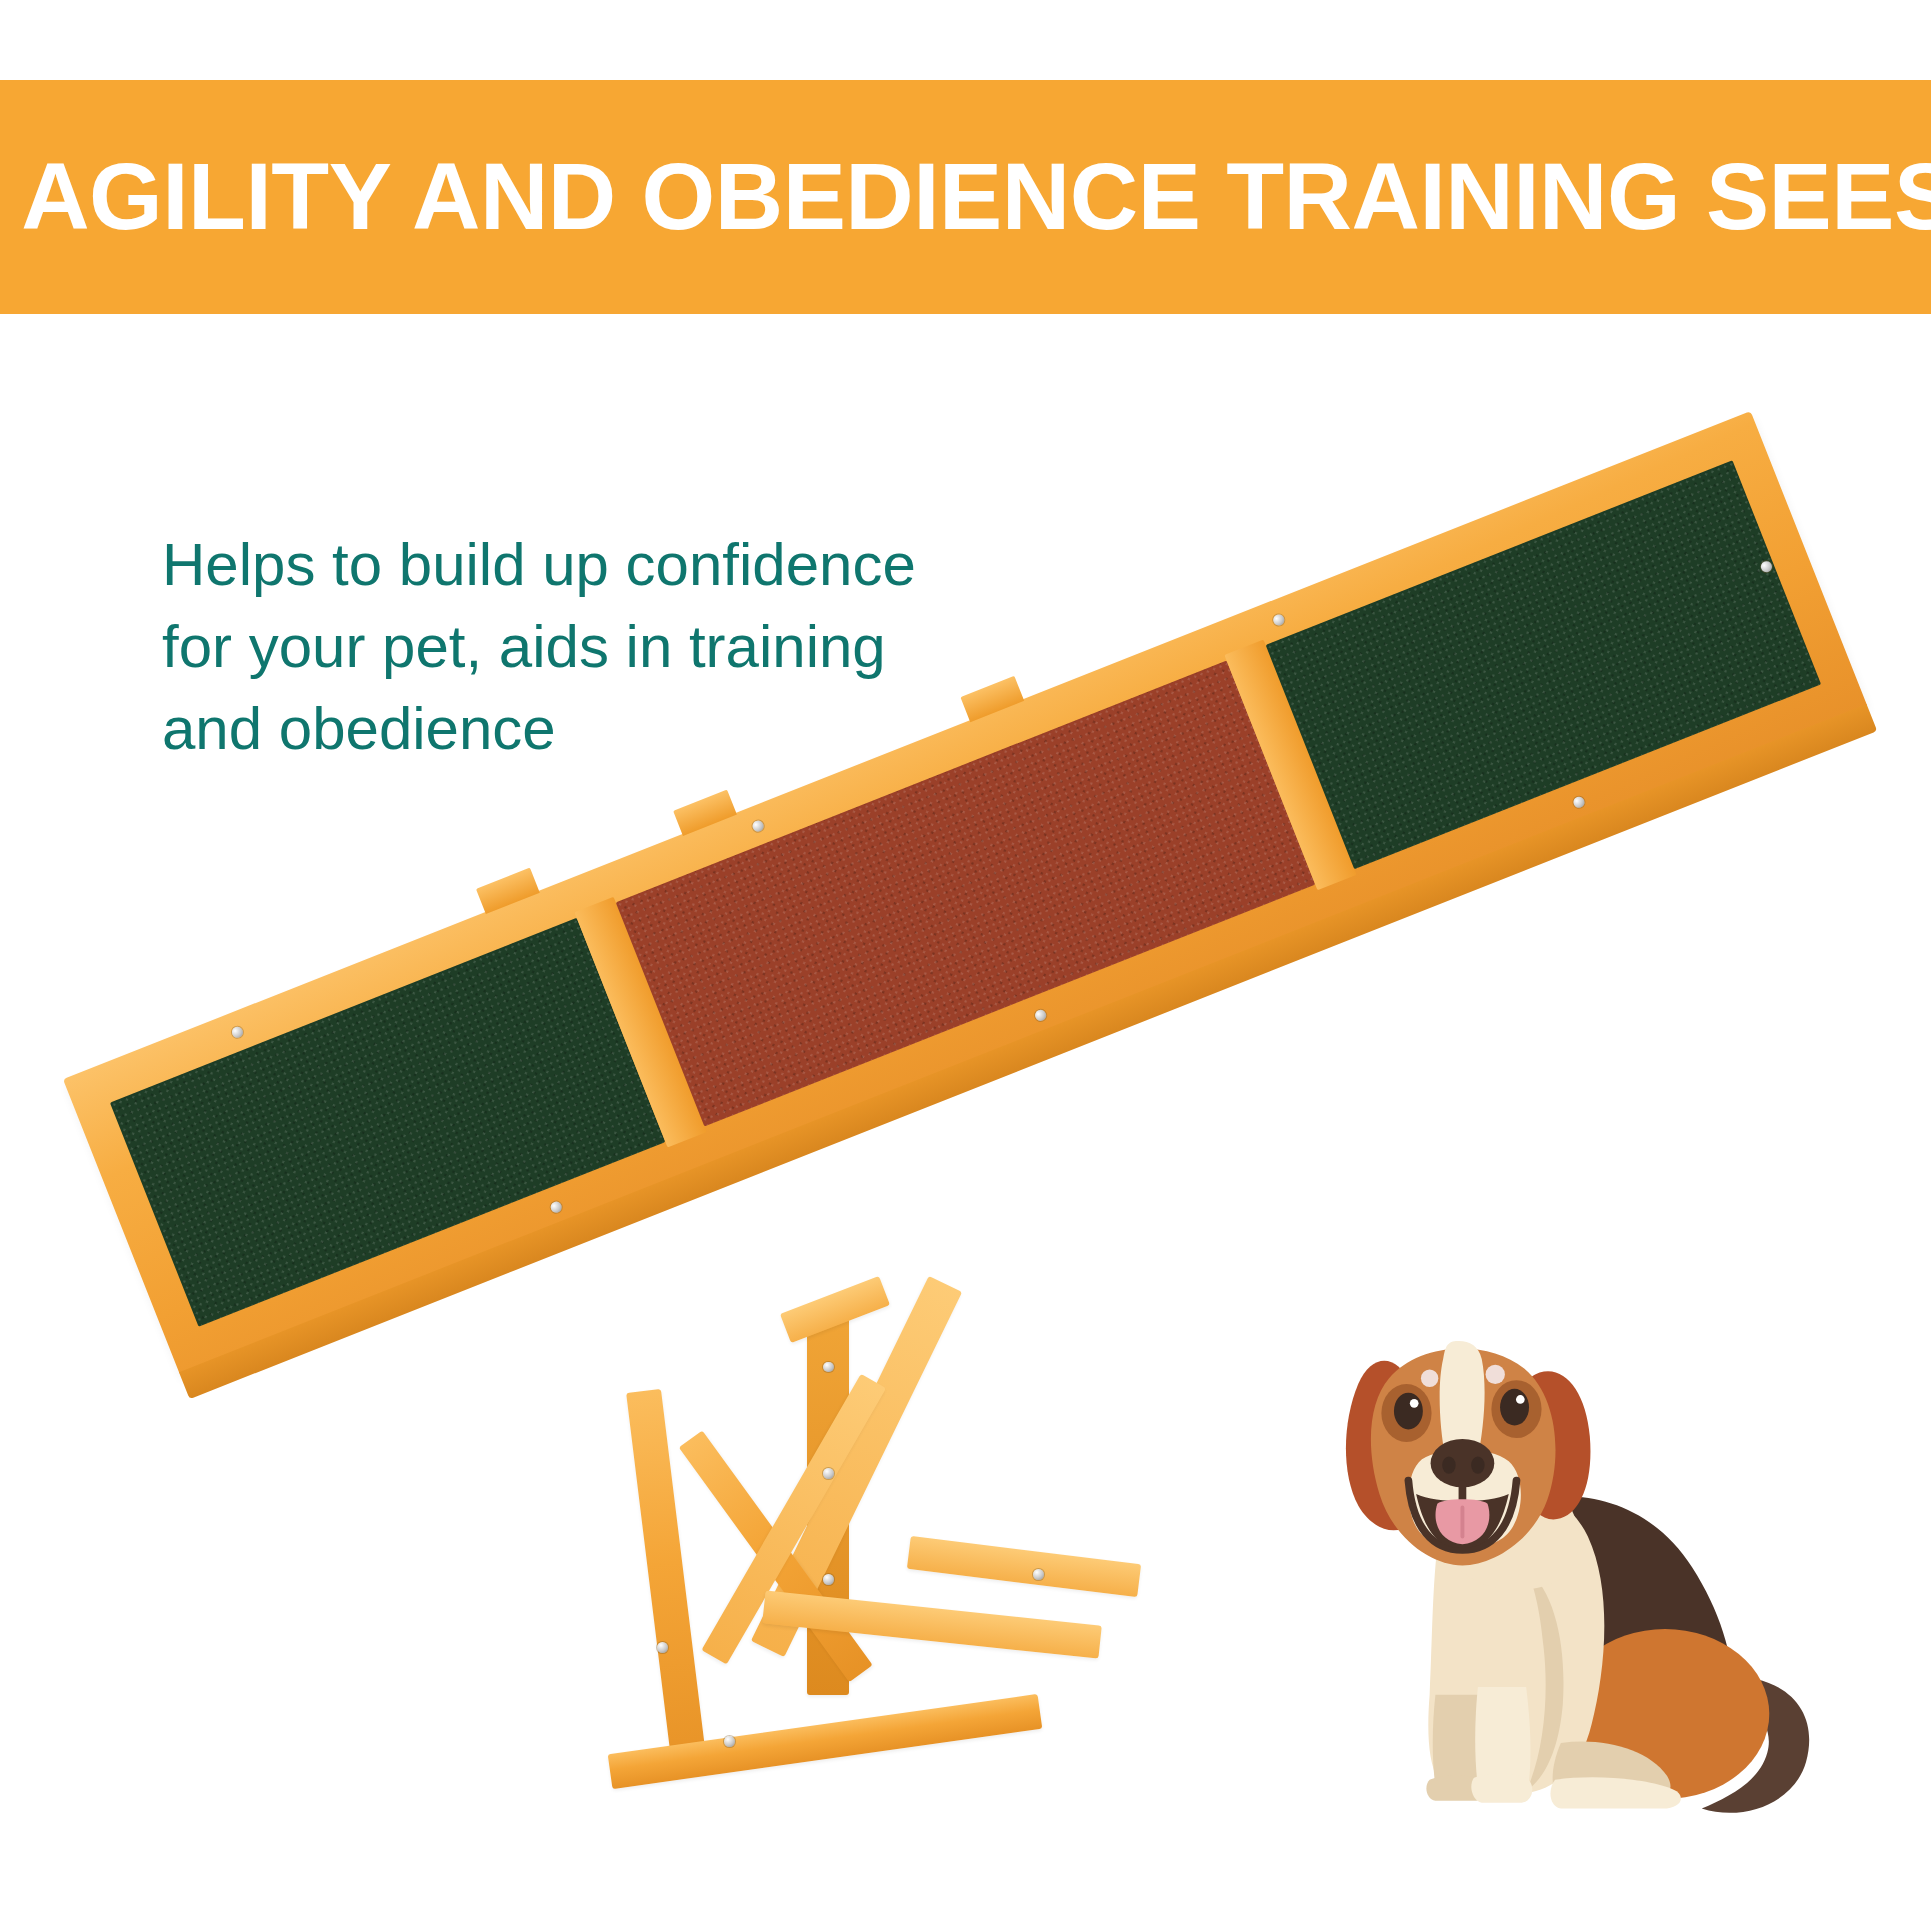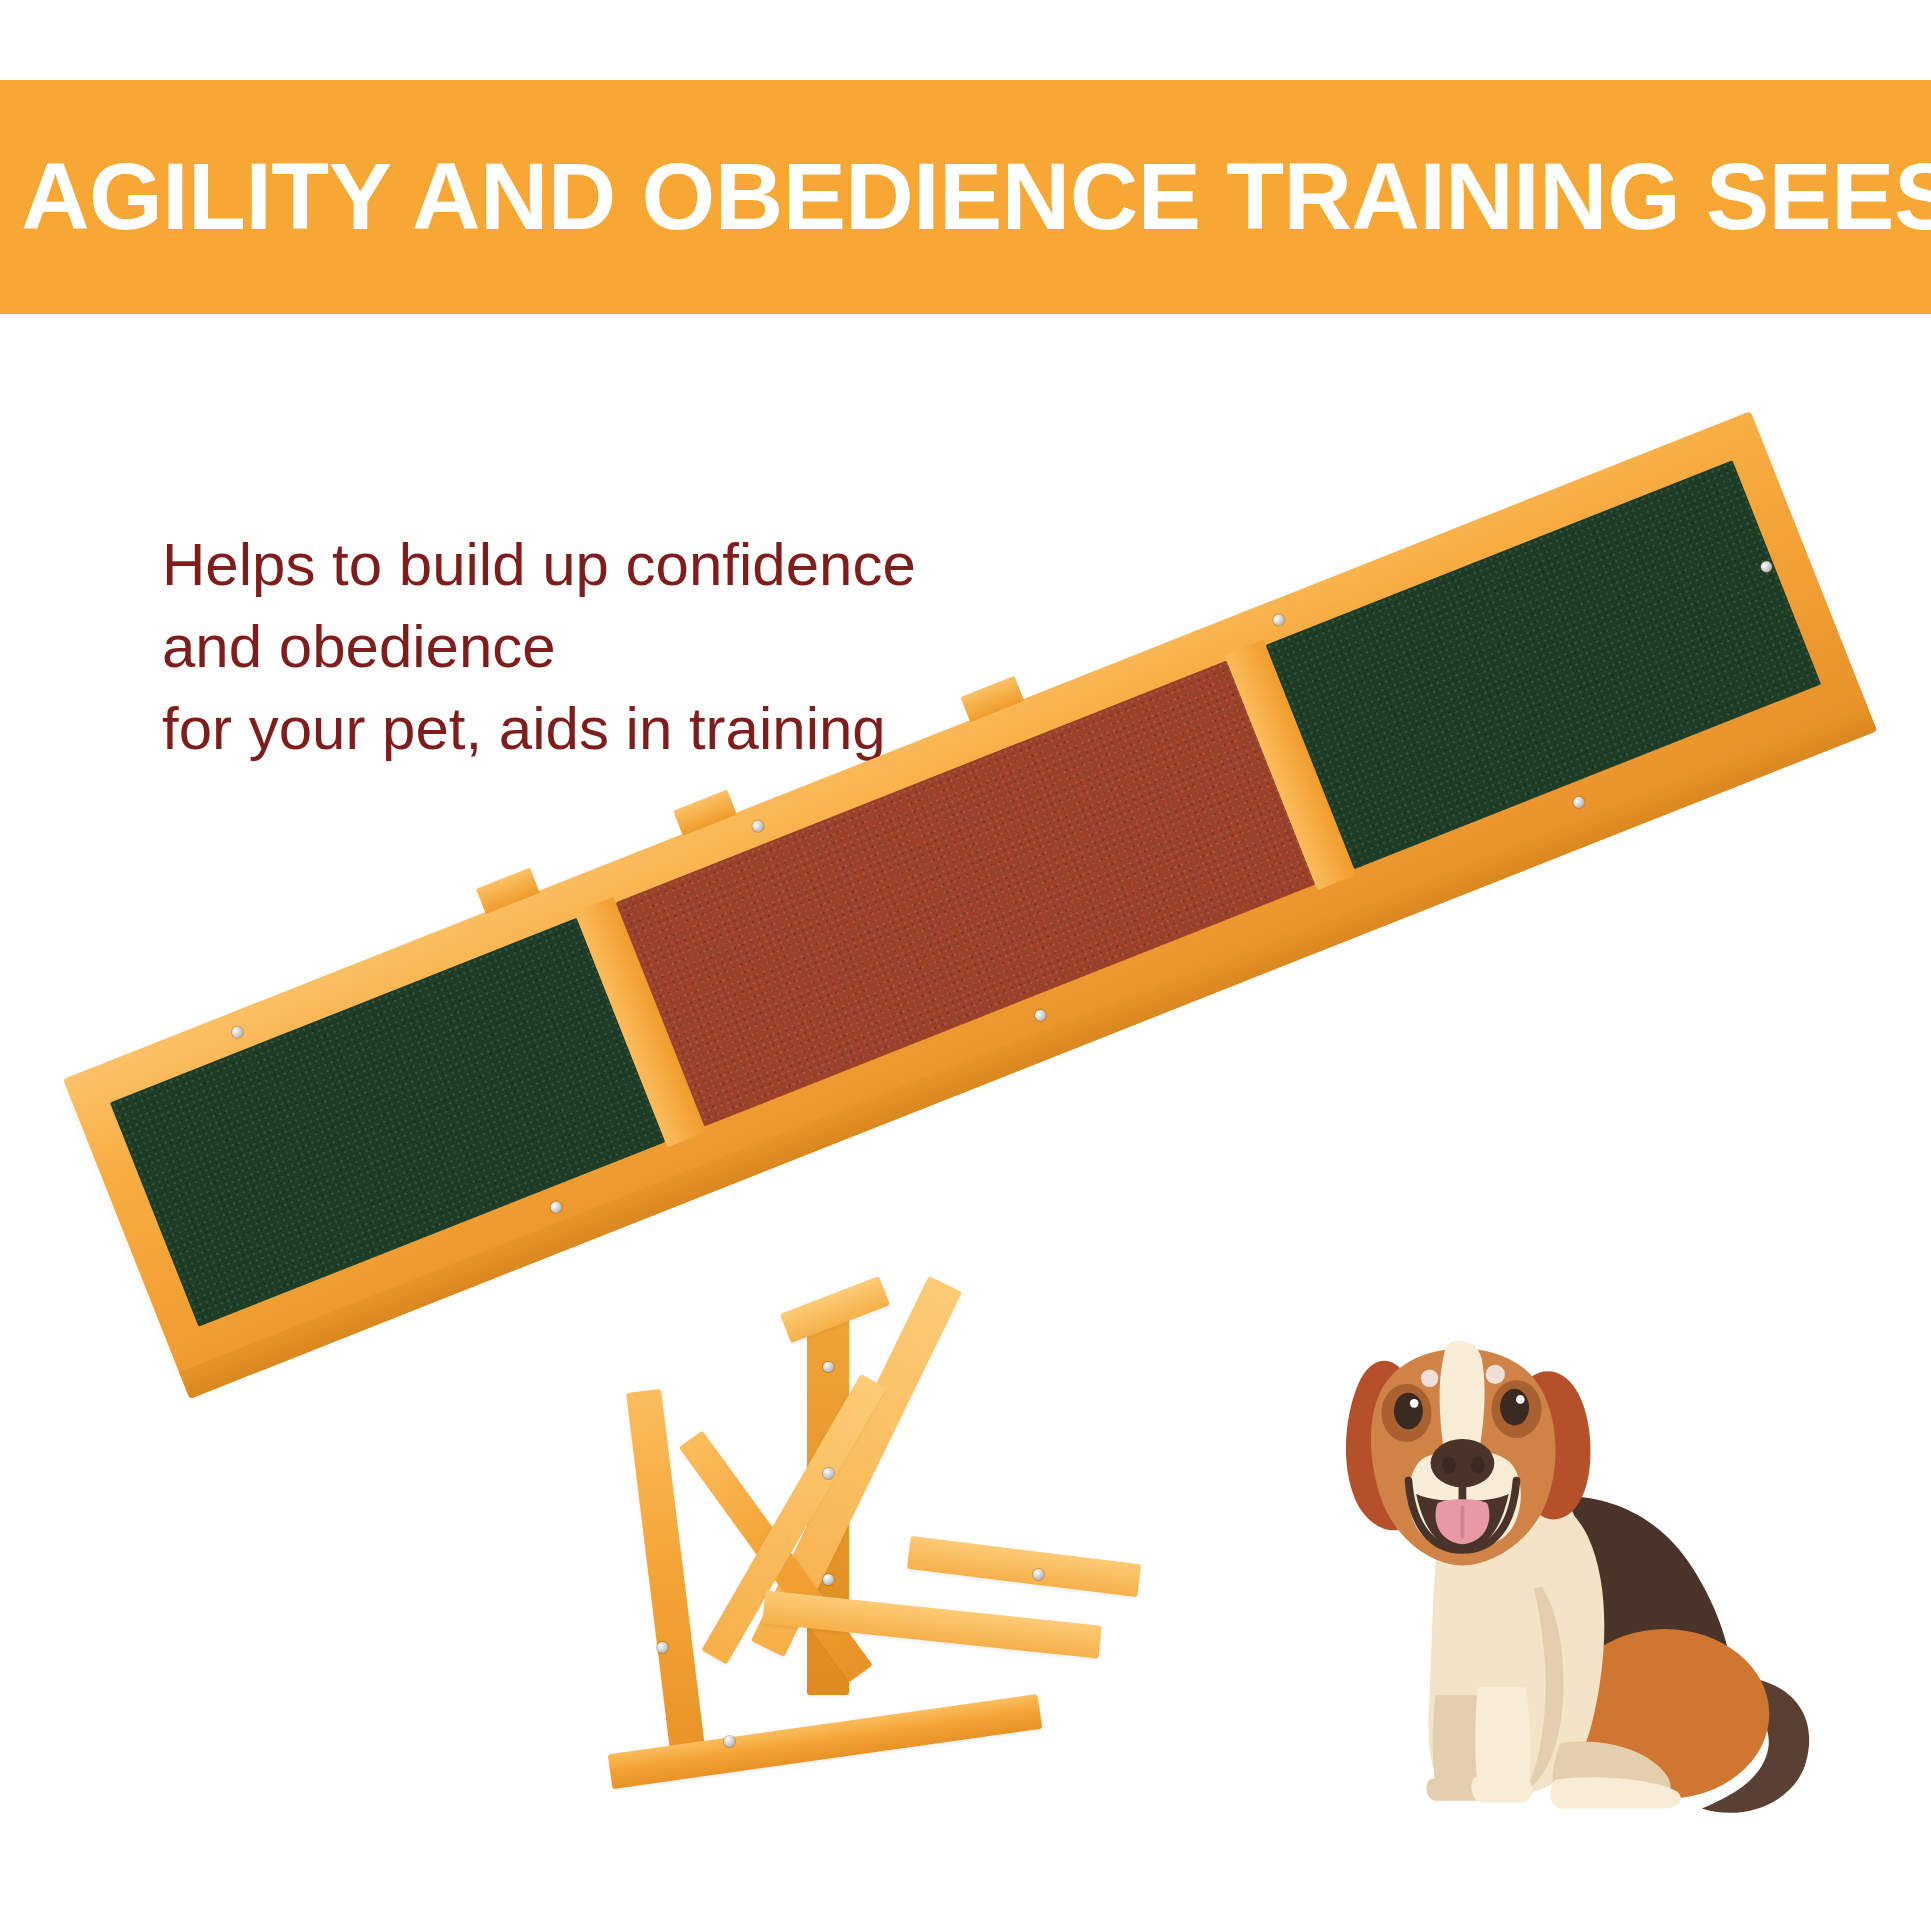--- a/index.html
+++ b/index.html
@@ -27,21 +27,21 @@
     line-height:1;
     padding-left:21px;
     white-space:nowrap;
     transform:scaleX(1.008);
     transform-origin:left center;
   }
 
   
   .copy{
     position:absolute;left:162px;top:524px;width:792px;
-    color:#7f1d1d;
+    color:#0f766e;
     font-size:60px;
     line-height:82px;
     font-family:"Liberation Sans", sans-serif;
     font-weight:normal;
   }
   .copy .ln{display:block;white-space:nowrap;}
 
   
   .product{
     position:absolute;left:0;top:319px;width:1931px;height:1207px;
@@ -133,22 +133,22 @@
 <body>
 
 <div class="page">
 
   <div class="banner">
     <div class="banner-title">AGILITY AND OBEDIENCE TRAINING SEESAW</div>
   </div>
 
   <div class="copy">
     <span class="ln">Helps to build up confidence</span>
+    <span class="ln">for your pet, aids in training</span>
     <span class="ln">and obedience</span>
-    <span class="ln">for your pet, aids in training</span>
   </div>
 
   <div class="product">
 
     <div class="frame">
 
       <div class="beam dark" style="left:189px;top:-34px;width:42px;height:377px;"></div>
 
       <div class="beam" style="left:7.7px;top:39px;width:35px;height:386px;transform:rotate(-7deg);transform-origin:50% 0;"></div>
 

